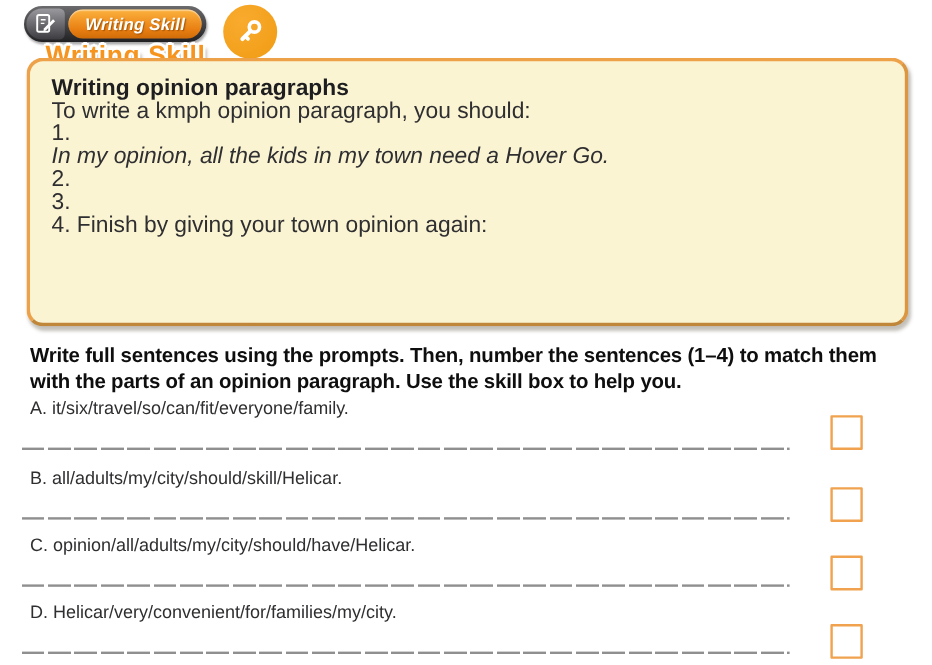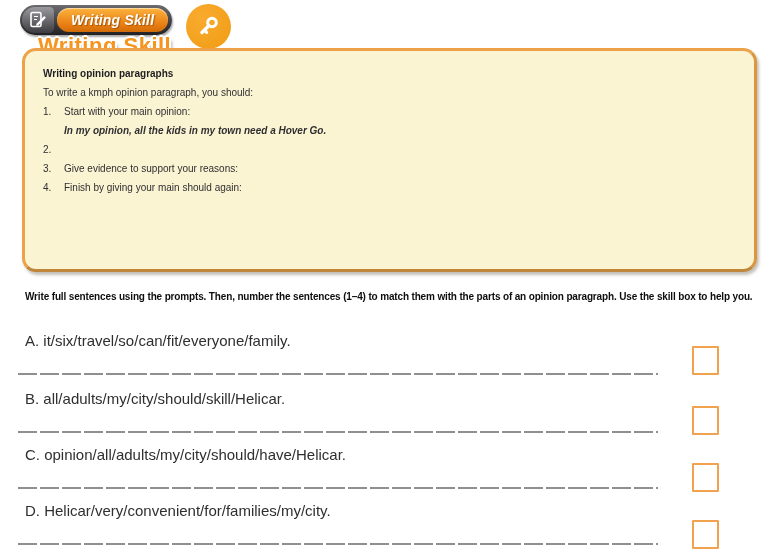--- a/index.html
+++ b/index.html
@@ -50,32 +50,32 @@
       3px 4px 3px rgba(90,70,40,.45);
   }
   
   .skill-box{
     position:absolute;left:22px;top:48px;width:735px;height:224px;box-sizing:border-box;
     background:#fbf4d3;
     border:3px solid #eda24a;border-bottom-color:#c0873a;border-right-color:#dd9640;
     border-radius:14px;
     box-shadow:2px 3px 3px rgba(60,50,30,.3);
     padding:13px 10px 0 18px;
-    font-size:10px;line-height:19px;
+    font-size:19px;line-height:19px;
   }
   .skill-box .sb-title{font-weight:bold;color:#1e1e20;}
   .skill-box .sb-intro{white-space:nowrap;}
   .skill-box .step{display:flex;white-space:nowrap;}
   .skill-box .step-num{width:21px;flex:0 0 21px;}
-  .skill-box .step-example{margin-left:21px;font-style:italic;white-space:nowrap;font-weight:bold;}
+  .skill-box .step-example{font-style:italic;white-space:nowrap;}
   
   .instruction{
     position:absolute;left:25px;top:286px;width:738px;
     font-weight:bold;color:#0e0e0e;
-    font-size:10px;line-height:21px;letter-spacing:-0.15px;
+    font-size:17px;line-height:21px;letter-spacing:-0.15px;
   }
   
   .prompt{position:absolute;left:25px;width:700px;height:50px;}
   .prompt .prompt-text{font-size:15px;color:#2f2f31;white-space:nowrap;}
   .answer-line{
     position:absolute;left:-7px;top:41px;width:640px;height:2px;
     background:repeating-linear-gradient(90deg,#8f8f8f 0 19px,rgba(0,0,0,0) 19px 22px);
   }
   .num-box{
     position:absolute;left:692px;width:23px;height:25px;
@@ -107,36 +107,34 @@
 </div>
 
 <div class="bubble-title">Writing Skill</div>
 
 <div class="skill-box">
   <div class="sb-title">Writing opinion paragraphs</div>
   <div class="sb-intro">To write a kmph opinion paragraph, you should:</div>
 
   <div class="step">
     <span class="step-num">1.</span>
-    <span class="step-text">Start with your main opinion:</span>
   </div>
   <div class="step-example">In my opinion, all the kids in my town need a Hover Go.</div>
 
   <div class="step">
     <span class="step-num">2.</span>
   </div>
 
   <div class="step">
     <span class="step-num">3.</span>
-    <span class="step-text">Give evidence to support your reasons:</span>
   </div>
 
   <div class="step">
     <span class="step-num">4.</span>
-    <span class="step-text">Finish by giving your main should again:</span>
+    <span class="step-text">Finish by giving your town opinion again:</span>
   </div>
 </div>
 
 <div class="instruction">Write full sentences using the prompts. Then, number the sentences (1–4) to match them with the parts of an opinion paragraph. Use the skill box to help you.</div>
 
 <div class="prompt" style="top:332px">
   <div class="prompt-text">
     <span>A.</span>
     <span>it/six/travel/so/can/fit/everyone/family.</span>
   </div>

